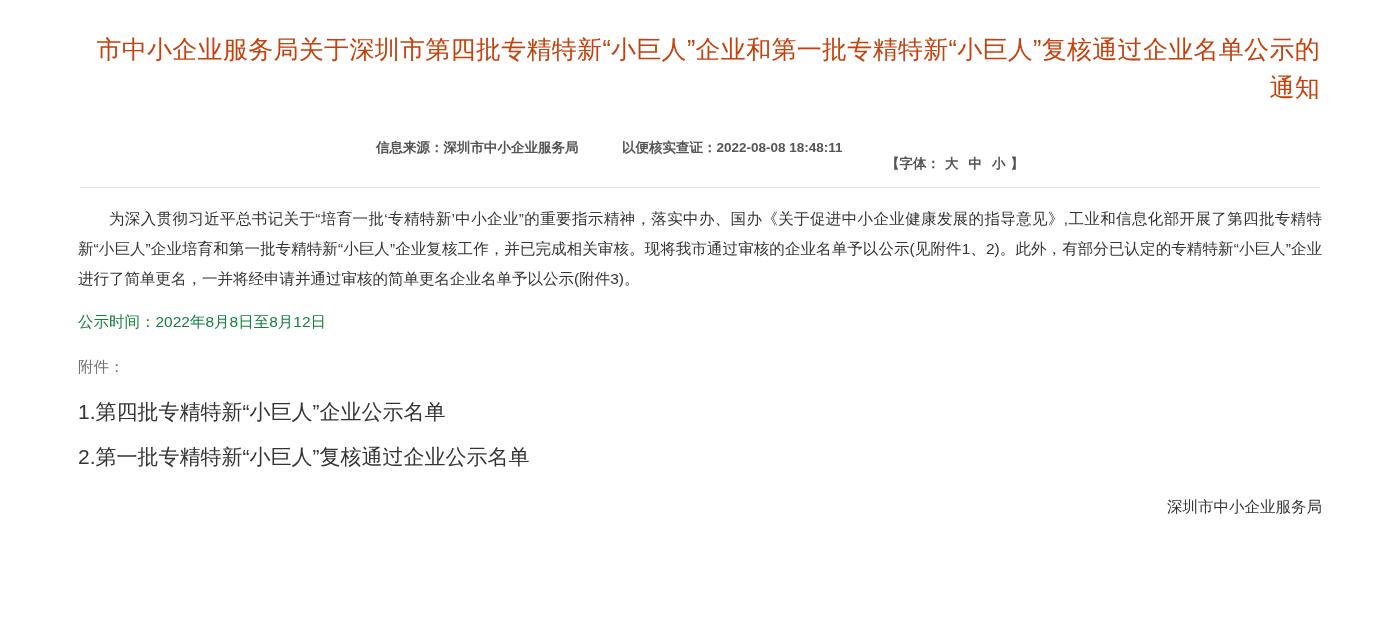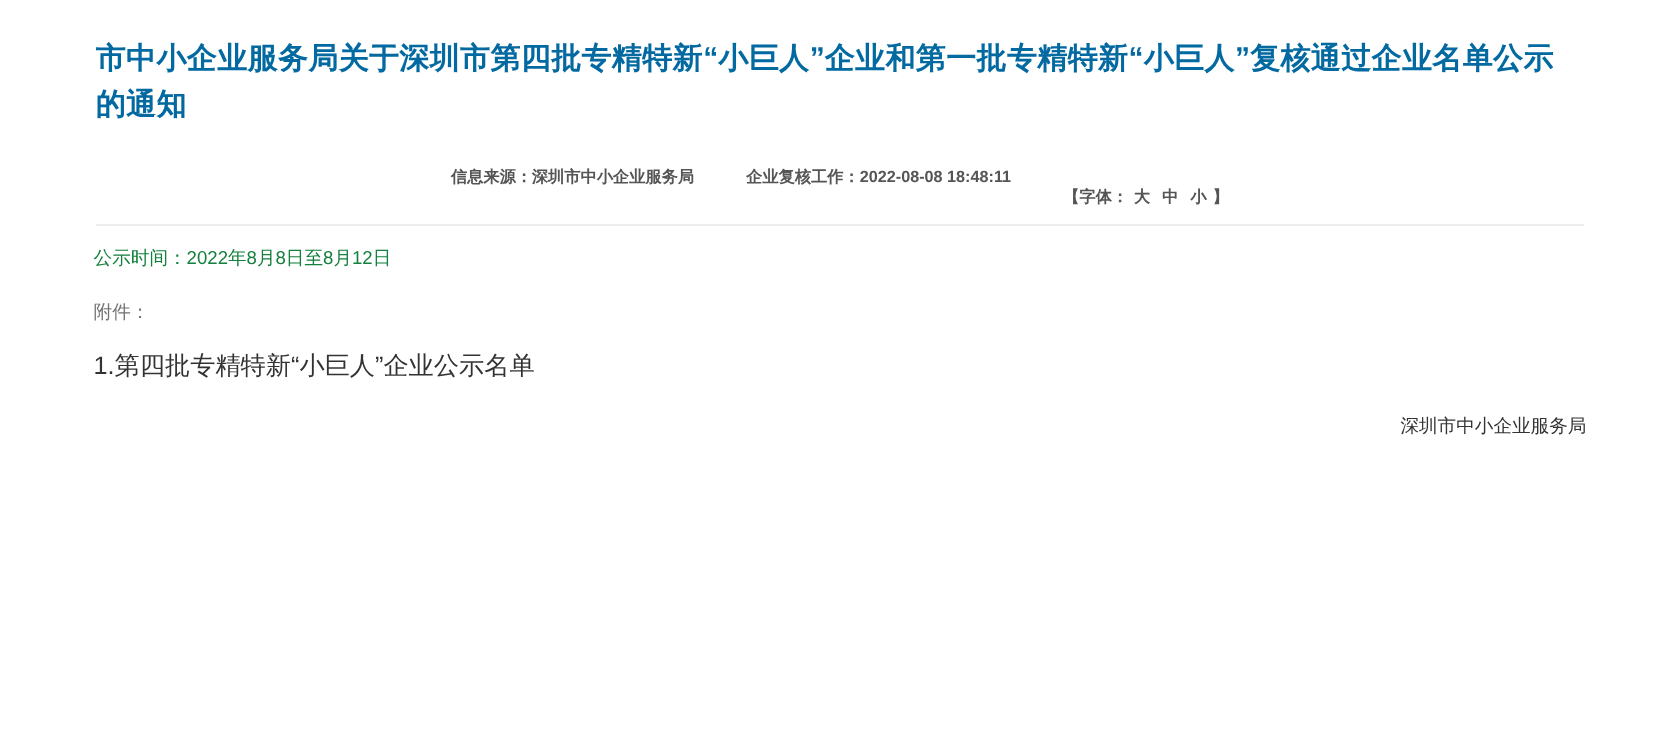--- a/index.html
+++ b/index.html
@@ -17,25 +17,25 @@
   .page {
     position: relative;
     width: 1400px;
     height: 628px;
     box-sizing: border-box;
     padding: 0;
   }
   .doc-title {
     margin: 0;
     padding: 30px 80px 0 80px;
-    text-align: left;
+    text-align: right;
     font-size: 25px;
     line-height: 38px;
-    font-weight: bold;
-    color: #0369a1;
+    font-weight: normal;
+    color: #c2410c;
     letter-spacing: 0.3px;
   }
   .meta-bar {
     margin: 16px 80px 0 80px;
     padding-bottom: 14px;
     border-bottom: 1px solid #e2e2e2;
     text-align: center;
     font-size: 13.5px;
     color: #555555;
     font-weight: bold;
@@ -115,36 +115,38 @@
 <div class="page">
 
   <h1 class="doc-title">市中小企业服务局关于深圳市第四批专精特新“小巨人”企业和第一批专精特新“小巨人”复核通过企业名单公示的通知</h1>
 
   <div class="meta-bar">
     <span class="meta-item">
       <span class="meta-label">信息来源：</span><span class="meta-value">深圳市中小企业服务局</span>
     </span>
     <span class="meta-gap"></span>
     <span class="meta-item">
-      <span class="meta-label">企业复核工作：</span><span class="meta-value">2022-08-08 18:48:11</span>
+      <span class="meta-label">以便核实查证：</span><span class="meta-value">2022-08-08 18:48:11</span>
     </span>
     <span class="meta-gap"></span>
     <span class="font-size-group">
       <span>【字体：</span><span class="fs">大</span><span class="fs">中</span><span class="fs">小</span><span>】</span>
     </span>
   </div>
 
   <div class="content">
 
+    <p class="para">为深入贯彻习近平总书记关于“培育一批‘专精特新’中小企业”的重要指示精神，落实中办、国办《关于促进中小企业健康发展的指导意见》,工业和信息化部开展了第四批专精特新“小巨人”企业培育和第一批专精特新“小巨人”企业复核工作，并已完成相关审核。现将我市通过审核的企业名单予以公示(见附件1、2)。此外，有部分已认定的专精特新“小巨人”企业进行了简单更名，一并将经申请并通过审核的简单更名企业名单予以公示(附件3)。</p>
 
     <p class="line">公示时间：2022年8月8日至8月12日</p>
 
     <p class="attach-label">附件：</p>
 
     <p class="attach-item">1.第四批专精特新“小巨人”企业公示名单</p>
+    <p class="attach-item">2.第一批专精特新“小巨人”复核通过企业公示名单</p>
 
     <div class="signature">
       <span class="sig-line">深圳市中小企业服务局</span>
 
     </div>
 
   </div>
 </div>
 
 </body></html>

